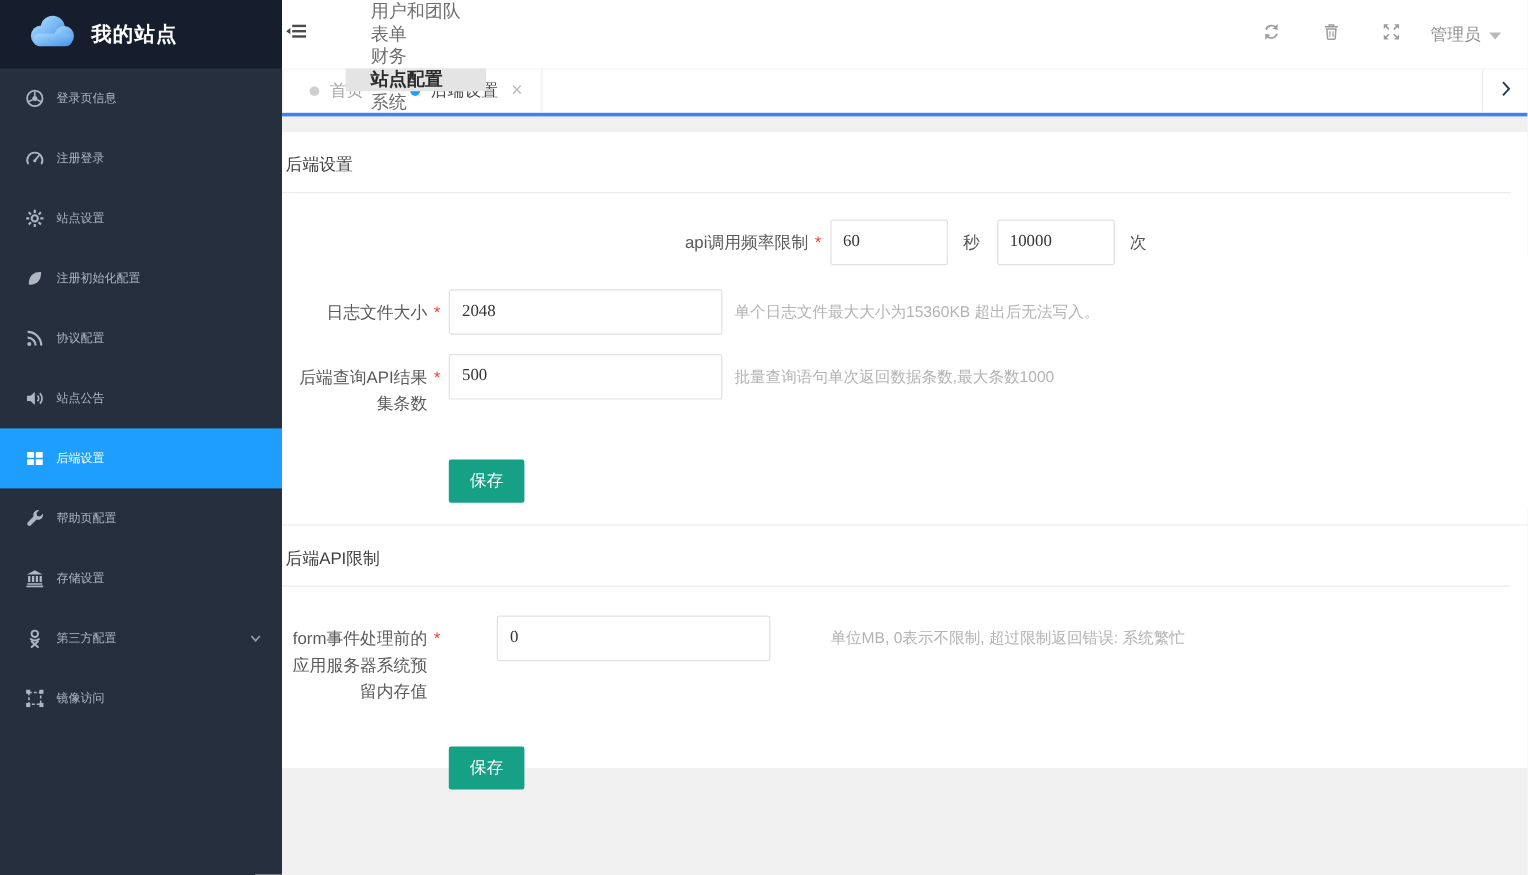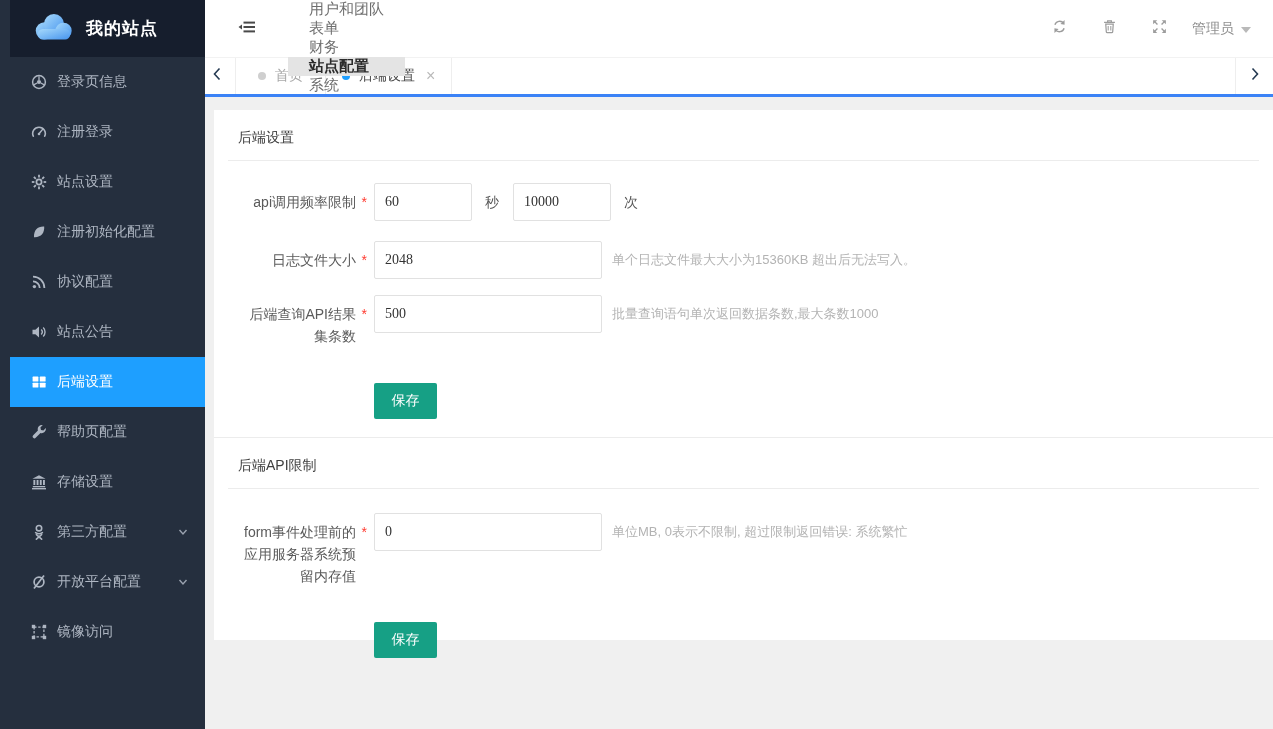--- a/index.html
+++ b/index.html
@@ -1,23 +1,23 @@
 <!DOCTYPE html>
 <html><head>
 <meta charset="utf-8">
 <style>
   * { margin:0; padding:0; box-sizing:border-box; }
   html,body { width:1273px; height:729px; overflow:hidden; }
   body { position:relative; font-family:"Liberation Sans","DejaVu Sans",sans-serif; background:#f0f0f0; color:#333; }
 
   
-  .sidebar { position:absolute; left:0; top:0; width:205px; height:729px; background:#252f3e; z-index:5;padding-left:10px; }
+  .sidebar { position:absolute; left:0; top:0; width:235px; height:729px; background:#252f3e; z-index:5; }
   .logo { height:57px; background:#161e2d; display:flex; align-items:center; padding-left:20px; }
   .logo-title { color:#fff; font-size:17px; font-weight:bold; margin-left:10px; letter-spacing:1px; }
-  .menu-item { height:50px; display:flex; align-items:center; padding:0 16px 0 20px; color:#aeb6c2; font-size:14px; cursor:pointer; }
+  .menu-item { height:50px; display:flex; align-items:center; padding:0 16px 0 20px; color:#aeb6c2; font-size:10px; cursor:pointer; }
   .menu-item.active { background:#1e9fff; color:#fff; }
   .mi-icon { width:17px; height:17px; margin-right:10px; display:flex; align-items:center; justify-content:center; flex:none; }
   .mi-label { white-space:nowrap; }
   .mi-chev { margin-left:auto; display:flex; align-items:center; opacity:.85; }
 
   
   .topbar { position:absolute; left:198px; top:0; right:0; height:57px; background:#fff; display:flex; align-items:stretch; z-index:4; }
   .collapse-btn { align-self:center; margin-left:40px; color:#4a4a4a; display:flex; cursor:pointer; }
   .nav-tabs { display:flex; margin-left:32px;flex-direction:column; }
   .nav-tab { display:flex; align-items:center; padding:0 21px; font-size:15px; color:#6e6e6e; cursor:pointer; }
@@ -40,21 +40,21 @@
   .tb-spacer { flex:1; }
 
   
   .main { position:absolute; left:198px; top:97px; right:0; bottom:0; background:#f0f0f0; }
   .card { margin:13px 0 0 16px; background:#fff; height:530px; }
   .section-title { padding:19px 0 13px 24px; font-size:14px; color:#404040; }
   .hr { border-bottom:1px solid #ececec; margin:0 14px; }
   .section-sep { border-bottom:1px solid #ececec; margin-top:18px; }
 
   .form-row { display:flex; align-items:flex-start; }
-  .mt22{margin-top:22px;} .mt20{margin-top:20px;} .mt16{margin-top:16px;} .mt24{margin-top:24px;}
+  .mt22{margin-top:22px;justify-content:center;} .mt20{margin-top:20px;} .mt16{margin-top:16px;} .mt24{margin-top:24px;gap:40px;}
   .form-label { width:122px; margin-left:28px; text-align:right; font-size:14px; color:#5a5a5a; line-height:22px; padding:8px 8px 0 0; position:relative; flex:none; }
   .req { color:#ff3b30; position:absolute; right:-3px; top:8px; font-size:14px; }
   .form-input { height:38px; border:1px solid #e1e1e1; border-radius:2px; padding:0 10px; font-size:14px; color:#333; margin-left:10px; outline:none; background:#fff; font-family:Liberation Serif, serif; }
   .w-small { width:98px; } .w-large { width:228px; }
   .unit { line-height:38px; margin-left:13px; font-size:14px; color:#555; }
   .form-input + .unit + .form-input { margin-left:14px; }
   .hint { line-height:38px; margin-left:10px; font-size:13px; color:#b3b3b3; white-space:nowrap; }
   .save-row { margin-left:160px; }
   .save-btn { width:63px; height:36px; background:#16a085; color:#fff; border:none; border-radius:2px; font-size:14px; cursor:pointer; font-family:inherit; }
   .save-row.s1 { margin-top:36px; }
@@ -204,34 +204,20 @@
       <span class="mi-label">第三方配置</span>
       <span class="mi-chev">
         <svg width="12" height="12" viewBox="0 0 12 12">
             <polyline points="2.5,4 6,8 9.5,4" fill="none" stroke="currentColor" stroke-width="1.4"></polyline>
           </svg>
       </span>
     </div>
     <div class="menu-item">
       <span class="mi-icon">
         <svg viewBox="0 0 16 16" width="16" height="16">
-            <circle cx="8" cy="8" r="4.9" fill="none" stroke="currentColor" stroke-width="1.7"></circle>
-            <line x1="13" y1="1.6" x2="3" y2="14.4" stroke="currentColor" stroke-width="1.7"></line>
-          </svg>
-      </span>
-      <span class="mi-label">开放平台配置</span>
-      <span class="mi-chev">
-        <svg width="12" height="12" viewBox="0 0 12 12">
-            <polyline points="2.5,4 6,8 9.5,4" fill="none" stroke="currentColor" stroke-width="1.4"></polyline>
-          </svg>
-      </span>
-    </div>
-    <div class="menu-item">
-      <span class="mi-icon">
-        <svg viewBox="0 0 16 16" width="16" height="16">
             <rect x="3.1" y="3.1" width="9.8" height="9.8" fill="none" stroke="currentColor" stroke-width="1.3" stroke-dasharray="2.4,1.7"></rect>
             <g fill="currentColor">
               <rect x="0.8" y="0.8" width="3.4" height="3.4"></rect>
               <rect x="11.8" y="0.8" width="3.4" height="3.4"></rect>
               <rect x="0.8" y="11.8" width="3.4" height="3.4"></rect>
               <rect x="11.8" y="11.8" width="3.4" height="3.4"></rect>
             </g>
           </svg>
       </span>
       <span class="mi-label">镜像访问</span>

